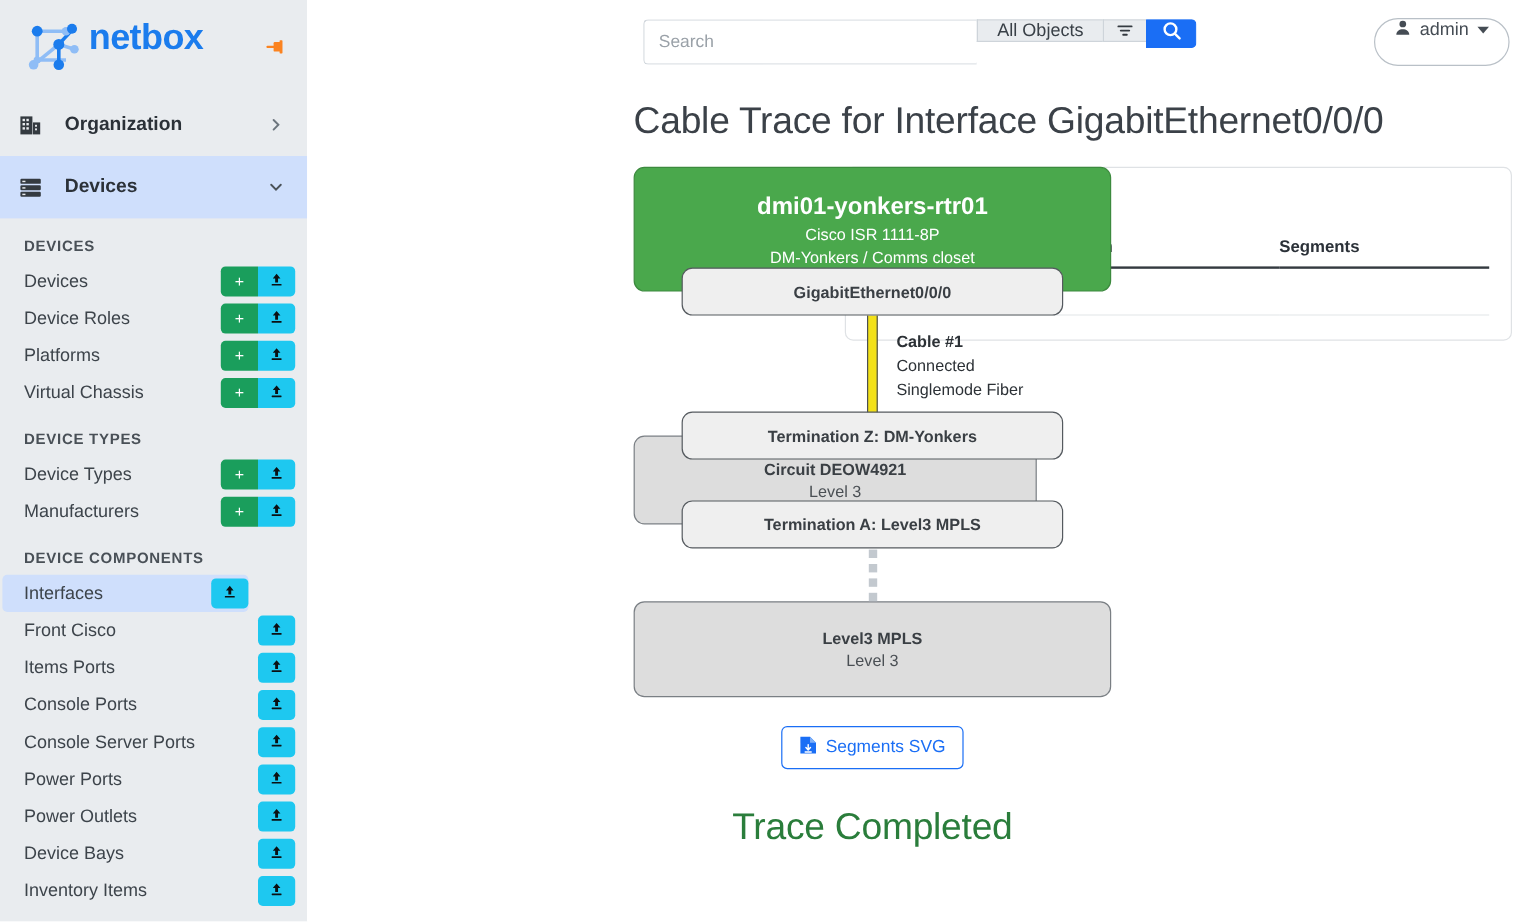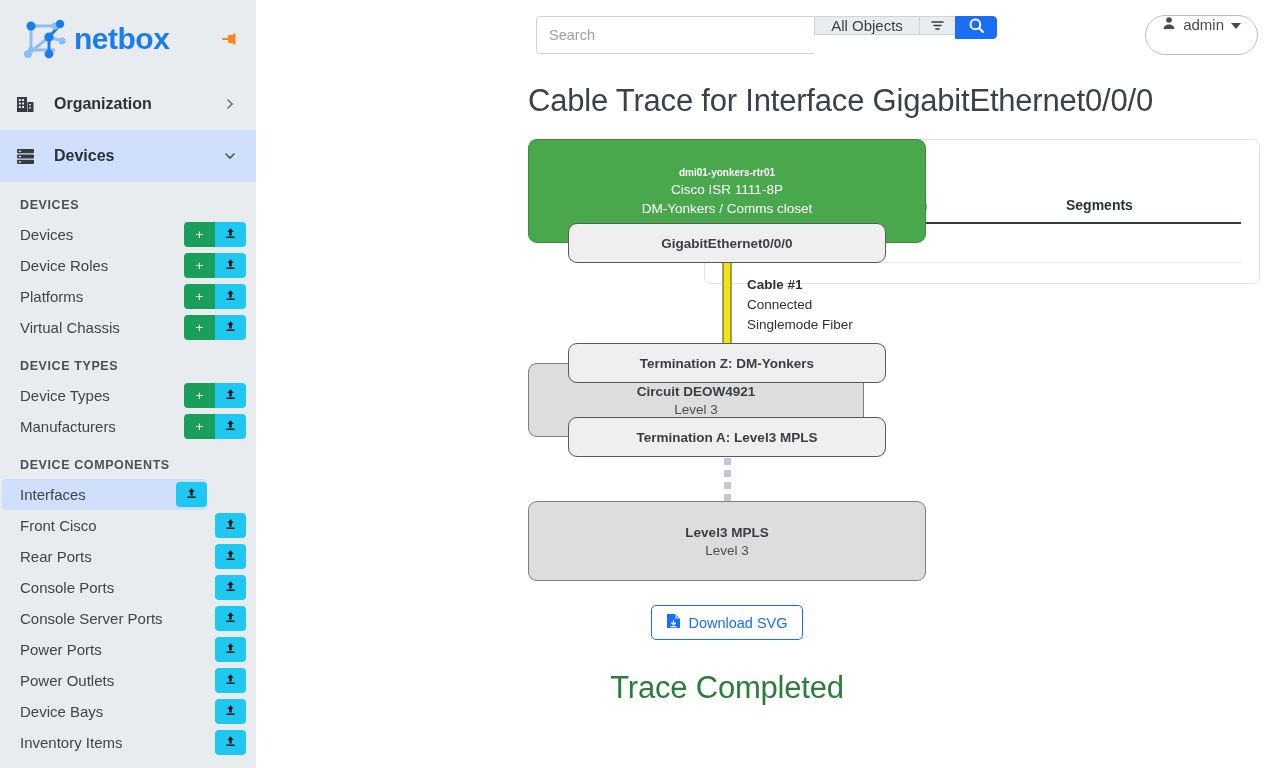--- a/index.html
+++ b/index.html
@@ -18,21 +18,21 @@
     width: 256px; min-width: 256px; height: 768px;
     background: #e9ecef;
     overflow: hidden;
     position: relative;
   }
   .brand {
     height: 78px;
     display: flex; align-items: center;
     padding: 0 18px 0 20px;
   }
-  .brand-logo { display: flex; align-items: center; gap: 6px; }
+  .brand-logo { display: flex; align-items: flex-start; gap: 6px; }
   .brand-mark { width: 48px; height: 44px; }
   .brand-word {
     font-size: 30px; font-weight: 700; color: #1b7ced;
     letter-spacing: -0.5px; line-height: 1;
   }
   .pin-icon { margin-left: auto; color: #fb8320; display:flex; }
 
   .nav-group {
     display: flex; align-items: center;
     height: 52px; padding: 0 20px 0 16px;
@@ -140,21 +140,21 @@
     text-align: center;
     position: relative;
   }
   .node-device {
     background: #4aa84c; color: #ffffff;
     width: 398px; height: 104px;
     display: flex; flex-direction: column; align-items: center; justify-content: center;
     gap: 4px;
     border-color: #3c8a3e;
   }
-  .node-device .n-title { font-size: 10px; font-weight: 700; }
+  .node-device .n-title { font-size: 20px; font-weight: 700; }
   .node-device .n-sub { font-size: 13.5px; font-weight: 400; }
   .node-term {
     background: #efefef; color: #3a3f44;
     width: 318px; height: 40px;
     display: flex; align-items: center; justify-content: center;
     font-size: 13.5px; font-weight: 700;
     margin: -20px auto 0 auto;
     position: relative; z-index: 3;
   }
   .cable-seg {
@@ -413,21 +413,21 @@
           <div class="row-btns">
             <button class="btn-import solo">
               <span><svg width="13" height="13" viewBox="0 0 13 13" fill="#0b1013">
                   <path d="M6.5 1.2L9.7 5H7.7v3.4H5.3V5H3.3z"></path>
                   <rect x="2.4" y="9.6" width="8.2" height="1.4" rx="0.3"></rect>
                 </svg></span>
             </button>
           </div>
         </div>
         <div class="nav-row">
-          <span class="r-label">Rear Ports</span>
+          <span class="r-label">Items Ports</span>
           <div class="row-btns">
             <button class="btn-import solo">
               <span><svg width="13" height="13" viewBox="0 0 13 13" fill="#0b1013">
                   <path d="M6.5 1.2L9.7 5H7.7v3.4H5.3V5H3.3z"></path>
                   <rect x="2.4" y="9.6" width="8.2" height="1.4" rx="0.3"></rect>
                 </svg></span>
             </button>
           </div>
         </div>
         <div class="nav-row">
@@ -593,21 +593,21 @@
 
           <div class="dl-wrap">
             <button class="dl-btn">
               <span>
                 <svg width="15" height="16" viewBox="0 0 15 16" fill="#1a6ef5">
                   <path d="M1 1h8l5 5v9H1z"></path>
                   <path d="M9 1l5 5H9z" fill="#7fb0f8"></path>
                   <path d="M7.5 7.5v4.2M5.6 10l1.9 1.9L9.4 10M5 13.6h5" stroke="#ffffff" stroke-width="1.2" fill="none" stroke-linecap="round" stroke-linejoin="round"></path>
                 </svg>
               </span>
-              <span>Download SVG</span>
+              <span>Segments SVG</span>
             </button>
           </div>
 
           <div class="trace-status">Trace Completed</div>
         </div>
       </div>
 
       <div class="right-col">
         <div class="card">
           <div class="card-title">Related Paths</div>

